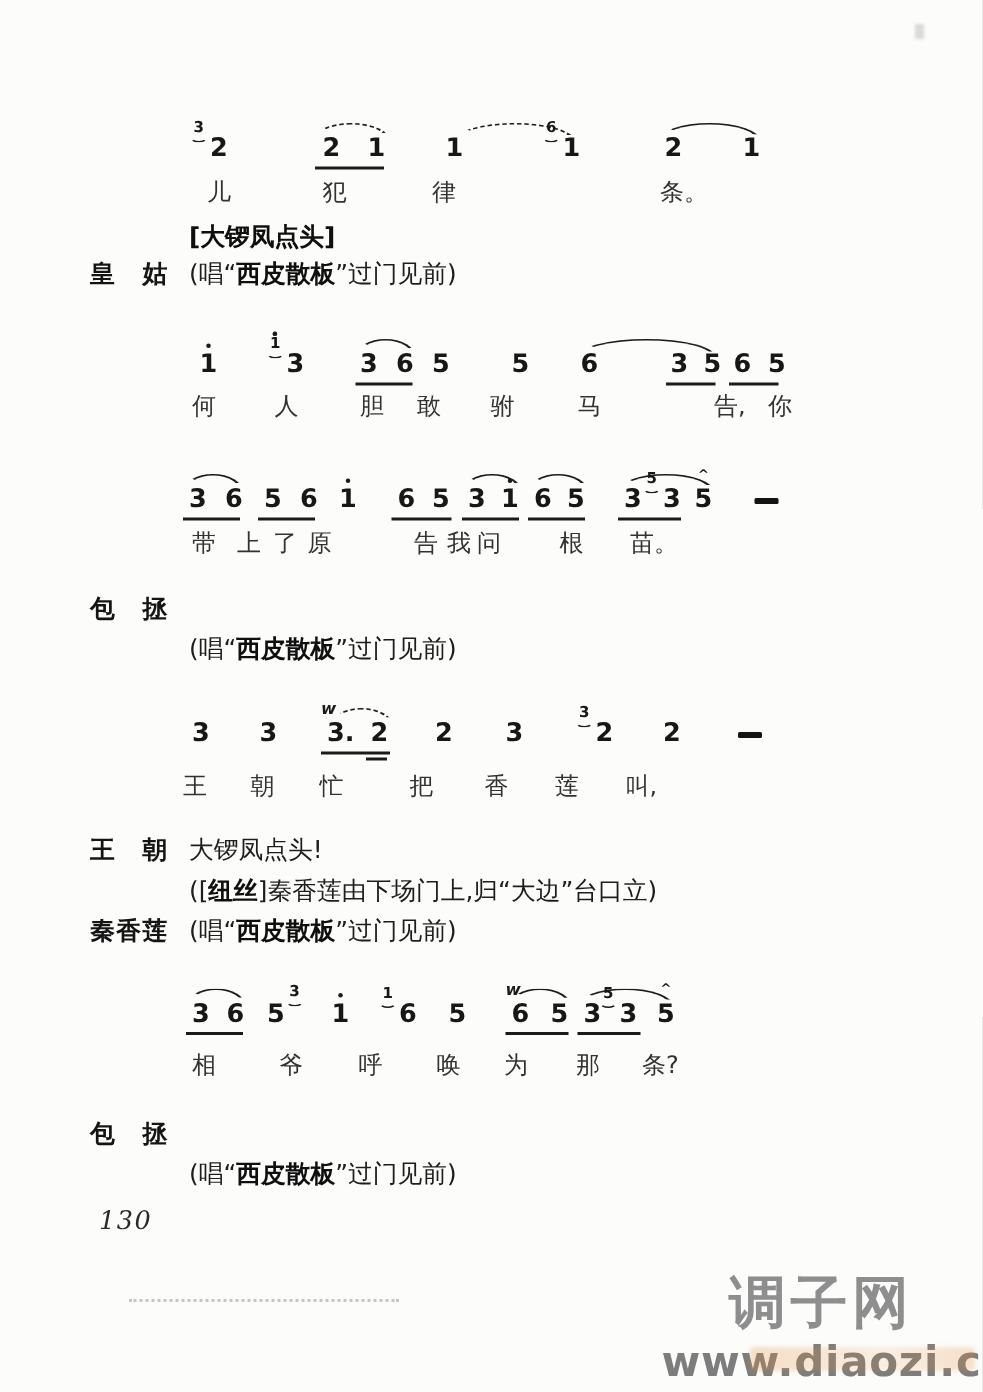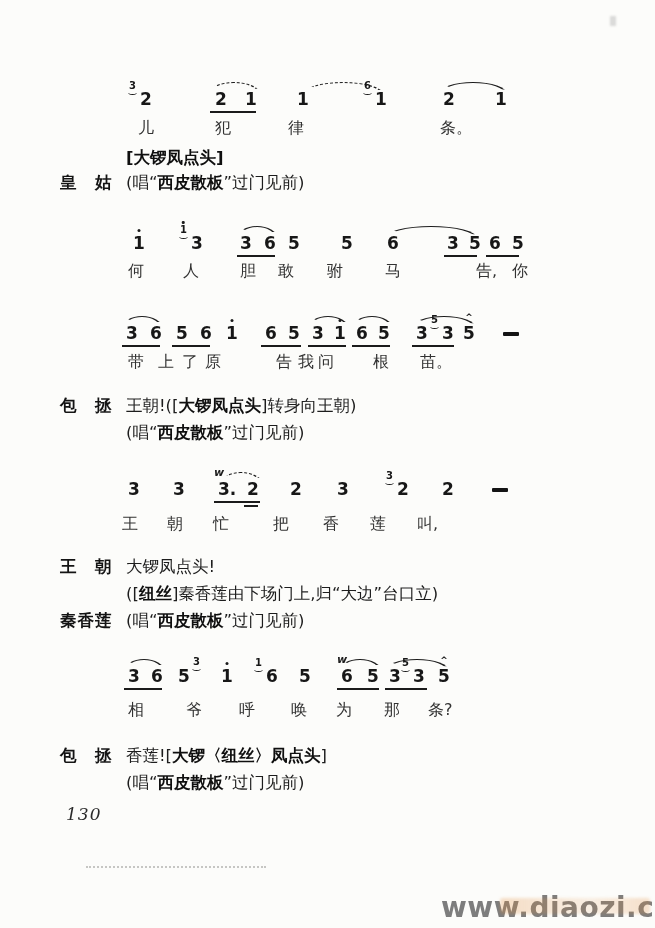--- a/index.html
+++ b/index.html
@@ -184,42 +184,41 @@
       </div>
       <div class="tline" style="top: 148px;">
         <div class="dcontent" style="left: 124px;"><span class="b">[大锣凤点头]</span></div>
       </div>
       <div class="tline" style="top: 173px; padding-left: 12px;">
         <div class="role">皇　姑</div>
         <div class="dcontent"><span>(唱“</span><span class="b">西皮散板</span><span>”过门见前)</span></div>
       </div>
       <div class="tline" style="top: 396px;">
         <div class="role">包　拯</div>
-        <div class="dcontent"><span>王朝!([</span><span class="b">大锣凤点头</span><span>]转身向王朝)</span></div>
       </div>
       <div class="tline" style="top: 423px;">
         <div class="dcontent" style="left: 124px;"><span>(唱“</span><span class="b">西皮散板</span><span>”过门见前)</span></div>
       </div>
       <div class="tline" style="top: 557px;">
         <div class="role">王　朝</div>
         <div class="dcontent"><span>大锣凤点头!</span></div>
       </div>
       <div class="tline" style="top: 584px;">
         <div class="dcontent" style="left: 124px;"><span>([</span><span class="b">纽丝</span><span>]秦香莲由下场门上,归“大边”台口立)</span></div>
       </div>
       <div class="tline" style="top: 611px;">
         <div class="role">秦香莲</div>
         <div class="dcontent"><span>(唱“</span><span class="b">西皮散板</span><span>”过门见前)</span></div>
       </div>
       <div class="tline" style="top: 746px;">
         <div class="role">包　拯</div>
-        <div class="dcontent"><span>香莲![</span><span class="b">大锣〈纽丝〉凤点头</span><span>]</span></div>
       </div>
       <div class="tline" style="top: 773px;">
         <div class="dcontent" style="left: 124px;"><span>(唱“</span><span class="b">西皮散板</span><span>”过门见前)</span></div>
       </div>
     </div>
   <div class="pagenum">130</div>
+  <div class="wm-name">调子网</div>
   <div class="wm-url">www.diaozi.com</div>
   <div class="ghost-orange"></div>
   <div class="smudge"></div>
   <div class="speck"></div>
 </div>
 
 </body></html>

